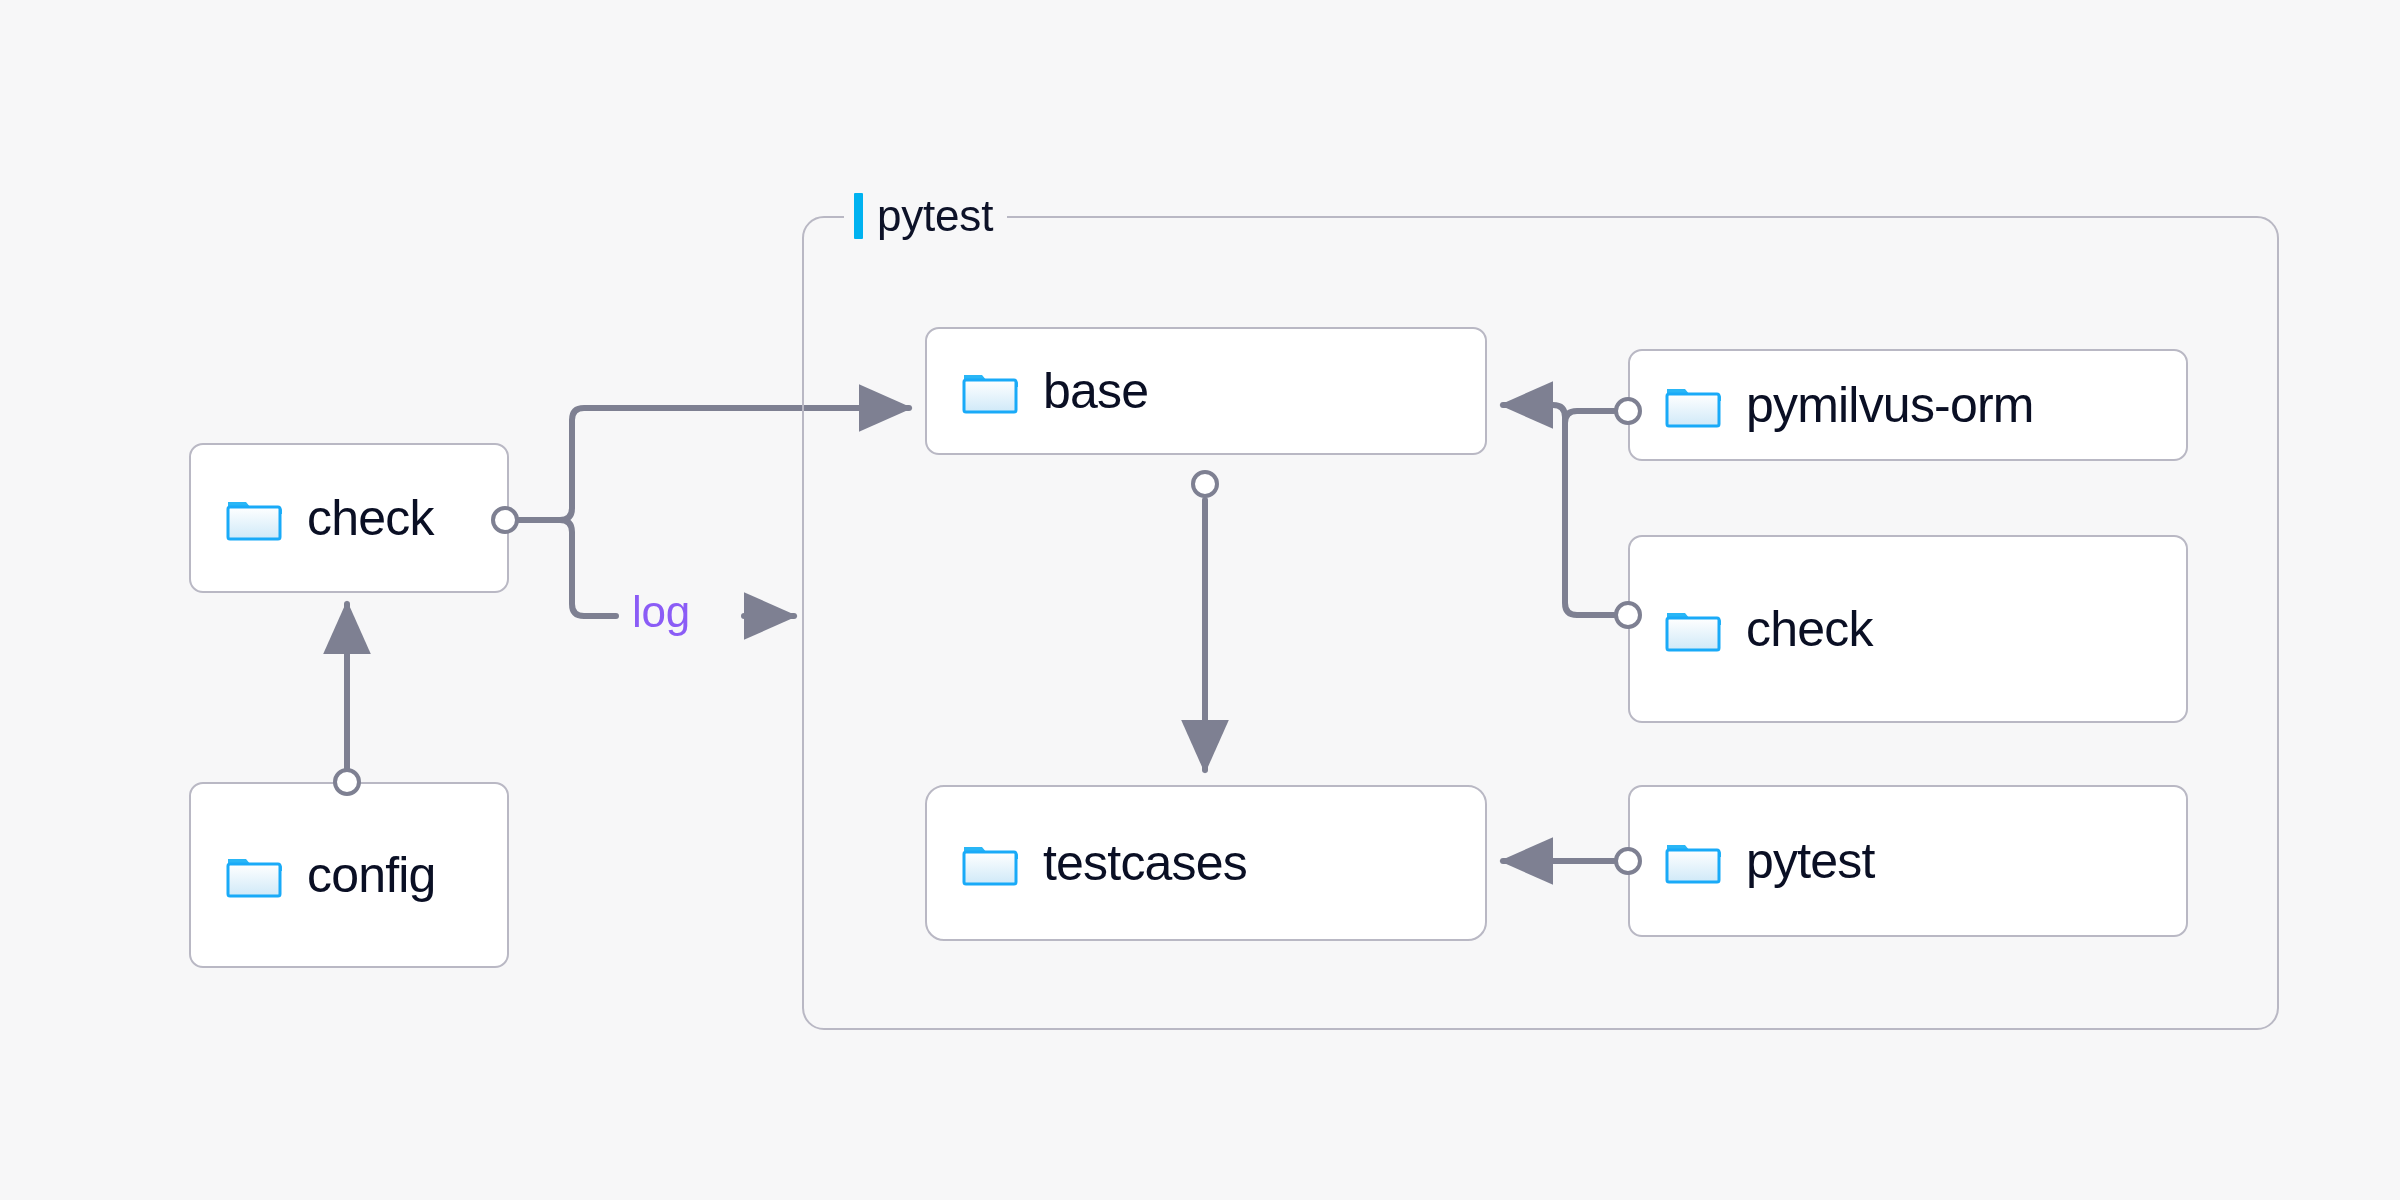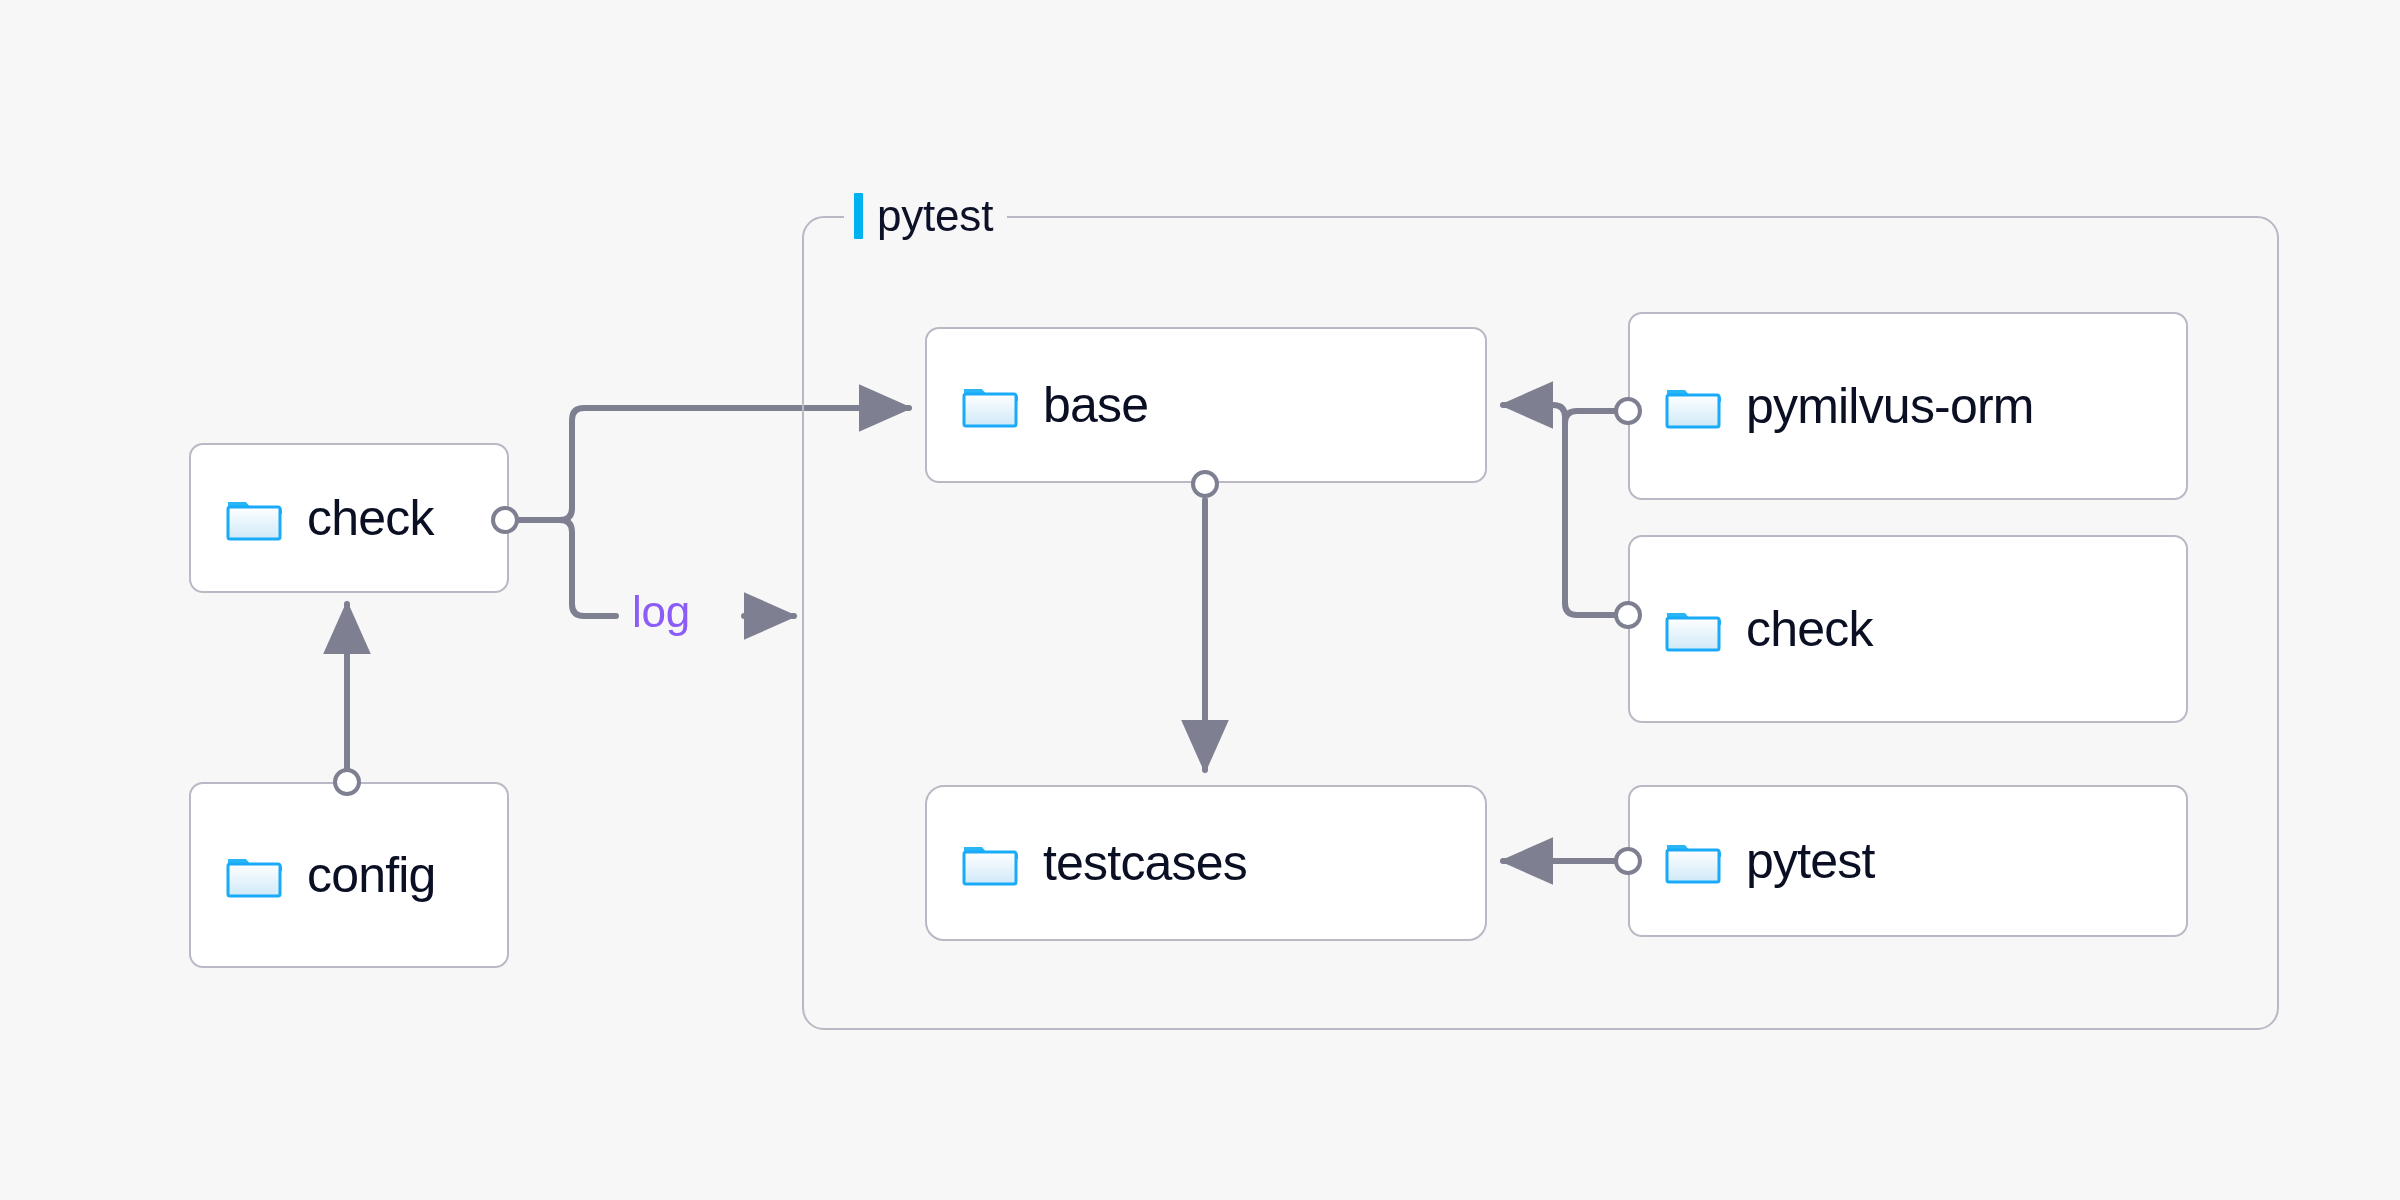--- a/index.html
+++ b/index.html
@@ -173,42 +173,42 @@
     <span class="folder-icon">
       <svg viewBox="0 0 58 48" width="58" height="48" xmlns="http://www.w3.org/2000/svg">
         <path d="M3 8 h18 l5 6 h29 a2 2 0 0 1 2 2 v4 H3 z" fill="#29b6f6"></path>
         <rect x="3" y="13" width="52" height="32" rx="2" fill="url(#folderGrad)" stroke="#19aaf8" stroke-width="3"></rect>
       </svg>
     </span>
     <span class="node-label">config</span>
   </div>
   <span class="port" style="left:301px; top:768px;"></span>
 
-  <div class="node" style="left:893px; top:327px; width:562px; height:156px;">
+  <div class="node" style="left:893px; top:327px; width:562px; height:128px;">
     <span class="folder-icon">
       <svg viewBox="0 0 58 48" width="58" height="48" xmlns="http://www.w3.org/2000/svg">
         <path d="M3 8 h18 l5 6 h29 a2 2 0 0 1 2 2 v4 H3 z" fill="#29b6f6"></path>
         <rect x="3" y="13" width="52" height="32" rx="2" fill="url(#folderGrad)" stroke="#19aaf8" stroke-width="3"></rect>
       </svg>
     </span>
     <span class="node-label">base</span>
   </div>
   <span class="port" style="left:1159px; top:470px;"></span>
 
   <div class="node" style="left:893px; top:785px; width:562px; height:156px;border-radius:19px;">
     <span class="folder-icon">
       <svg viewBox="0 0 58 48" width="58" height="48" xmlns="http://www.w3.org/2000/svg">
         <path d="M3 8 h18 l5 6 h29 a2 2 0 0 1 2 2 v4 H3 z" fill="#29b6f6"></path>
         <rect x="3" y="13" width="52" height="32" rx="2" fill="url(#folderGrad)" stroke="#19aaf8" stroke-width="3"></rect>
       </svg>
     </span>
     <span class="node-label">testcases</span>
   </div>
 
-  <div class="node" style="left:1596px; top:312px; width:560px; height:188px;">
+  <div class="node" style="left:1596px; top:349px; width:560px; height:112px;">
     <span class="folder-icon">
       <svg viewBox="0 0 58 48" width="58" height="48" xmlns="http://www.w3.org/2000/svg">
         <path d="M3 8 h18 l5 6 h29 a2 2 0 0 1 2 2 v4 H3 z" fill="#29b6f6"></path>
         <rect x="3" y="13" width="52" height="32" rx="2" fill="url(#folderGrad)" stroke="#19aaf8" stroke-width="3"></rect>
       </svg>
     </span>
     <span class="node-label">pymilvus-orm</span>
   </div>
   <span class="port" style="left:1582px; top:397px;"></span>
 

